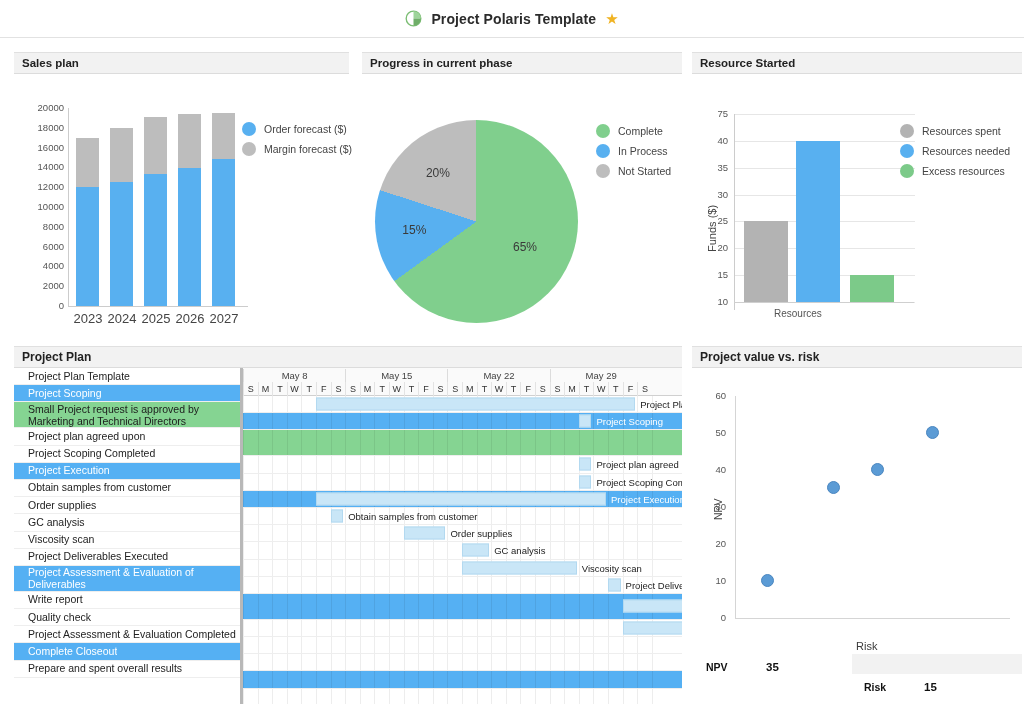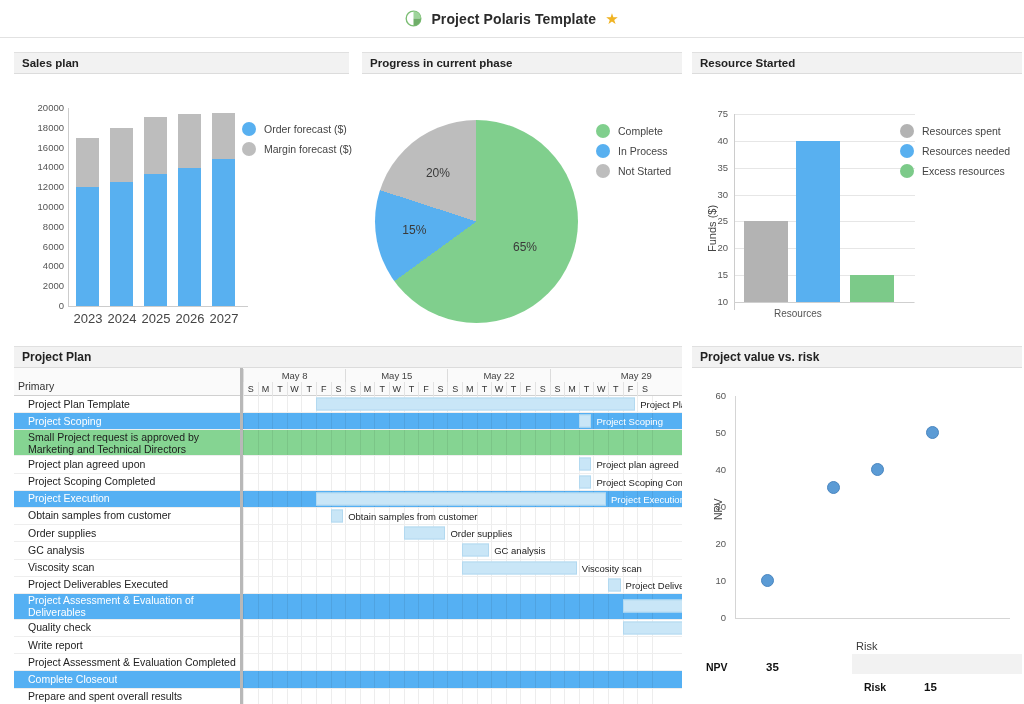--- a/index.html
+++ b/index.html
@@ -303,21 +303,20 @@
             <span class="legend-text">Excess resources</span>
           </div>
         </div>
     </div>
   </div>
 
   <div class="panel" style="left:14px; top:346px; width:668px; height:358px; border-bottom:none;">
     <div class="panel-head" style="font-size:12px;">Project Plan</div>
     <div class="gantt-wrap" style="height:336px;">
       <div class="gantt-left">
-        <div class="col-head-primary">Primary</div>
         <div id="gantt-tasknames">
             <div class="task-row" style="height:17.2px; line-height:17.2px;">
               <span style="white-space:normal; overflow:hidden;">Project Plan Template</span>
             </div>
             <div class="task-row sum" style="height:17.2px; line-height:17.2px;">
               <span style="white-space:normal; overflow:hidden;">Project Scoping</span>
             </div>
             <div class="task-row milestone-green" style="height: 26px; line-height: 12px; display: flex; align-items: center; padding-left: 14px;">
               <span style="white-space:normal; overflow:hidden;">Small Project request is approved by Marketing and Technical Directors</span>
             </div>
@@ -342,44 +341,44 @@
             <div class="task-row" style="height:17.2px; line-height:17.2px;">
               <span style="white-space:normal; overflow:hidden;">Viscosity scan</span>
             </div>
             <div class="task-row" style="height:17.2px; line-height:17.2px;">
               <span style="white-space:normal; overflow:hidden;">Project Deliverables Executed</span>
             </div>
             <div class="task-row sum" style="height: 26px; line-height: 12px; display: flex; align-items: center; padding-left: 14px;">
               <span style="white-space:normal; overflow:hidden;">Project Assessment &amp; Evaluation of Deliverables</span>
             </div>
             <div class="task-row" style="height:17.2px; line-height:17.2px;">
+              <span style="white-space:normal; overflow:hidden;">Write report</span>
+            </div>
+            <div class="task-row" style="height:17.2px; line-height:17.2px;">
               <span style="white-space:normal; overflow:hidden;">Quality check</span>
-            </div>
-            <div class="task-row" style="height:17.2px; line-height:17.2px;">
-              <span style="white-space:normal; overflow:hidden;">Write report</span>
             </div>
             <div class="task-row" style="height:17.2px; line-height:17.2px;">
               <span style="white-space:normal; overflow:hidden;">Project Assessment &amp; Evaluation Completed</span>
             </div>
             <div class="task-row sum" style="height:17.2px; line-height:17.2px;">
               <span style="white-space:normal; overflow:hidden;">Complete Closeout</span>
             </div>
             <div class="task-row" style="height:17.2px; line-height:17.2px;">
               <span style="white-space:normal; overflow:hidden;">Prepare and spent overall results</span>
             </div>
           </div>
       </div>
       <div class="scroll-sep"></div>
       <div class="gantt-right" style="width:439px;">
         <div class="grid-head">
           <div id="gantt-weeks">
               <div class="wk-label" style="left:0px; width:102.2px;">May 8</div>
               <div class="wk-label" style="left:102.2px; width:102.2px;">May 15</div>
               <div class="wk-label" style="left:204.4px; width:102.2px;">May 22</div>
-              <div class="wk-label" style="left:306.59999999999997px; width:102.2px;text-align:right;">May 29</div>
+              <div class="wk-label" style="left:306.59999999999997px; width:102.2px;">May 29</div>
             </div>
           <div id="gantt-days">
               <div class="day-cell" style="left:0px;">S</div>
               <div class="day-cell" style="left:14.6px;">M</div>
               <div class="day-cell" style="left:29.2px;">T</div>
               <div class="day-cell" style="left:43.8px;">W</div>
               <div class="day-cell" style="left:58.4px;">T</div>
               <div class="day-cell" style="left:73px;">F</div>
               <div class="day-cell" style="left:87.6px;">S</div>
               <div class="day-cell" style="left:102.2px;">S</div>

